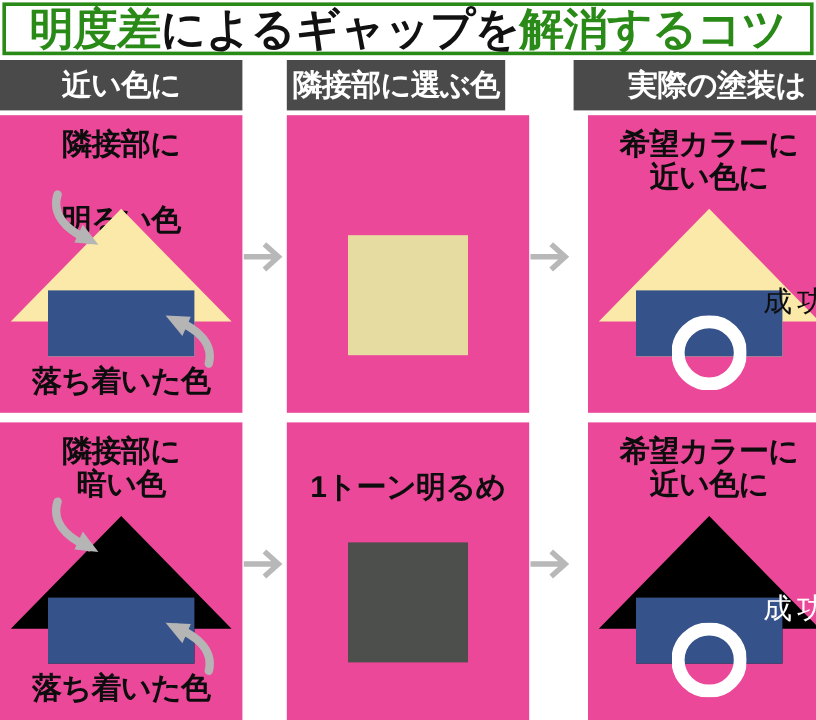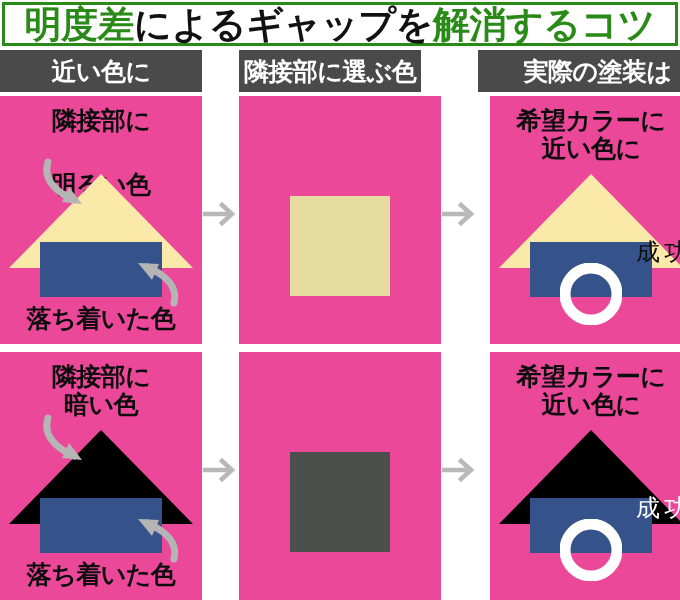--- a/index.html
+++ b/index.html
@@ -197,20 +197,21 @@
     <div class="cap-bottom" style="top:210px;">落ち着いた色</div>
   </div>
 
   <div class="arrow a-r2c1">
     <svg viewBox="0 0 36 30">
       <path d="M2 15 L27 15 M19 6 L29 15 L19 24" fill="none" stroke="#b8b8b8" stroke-width="4.5" stroke-linecap="square" stroke-linejoin="miter"></path>
     </svg>
   </div>
 
   <div class="panel p-c2 p-r2">
+    <div class="cap" style="top:42px;">1トーン明るめ</div>
     <div class="swatch" style="left:51px; top:100px; width:100px; height:100px; background:#4d4f4c;"></div>
   </div>
 
   <div class="arrow a-r2c2">
     <svg viewBox="0 0 36 30">
       <path d="M2 15 L27 15 M19 6 L29 15 L19 24" fill="none" stroke="#b8b8b8" stroke-width="4.5" stroke-linecap="square" stroke-linejoin="miter"></path>
     </svg>
   </div>
 
   <div class="panel p-c3 p-r2">

